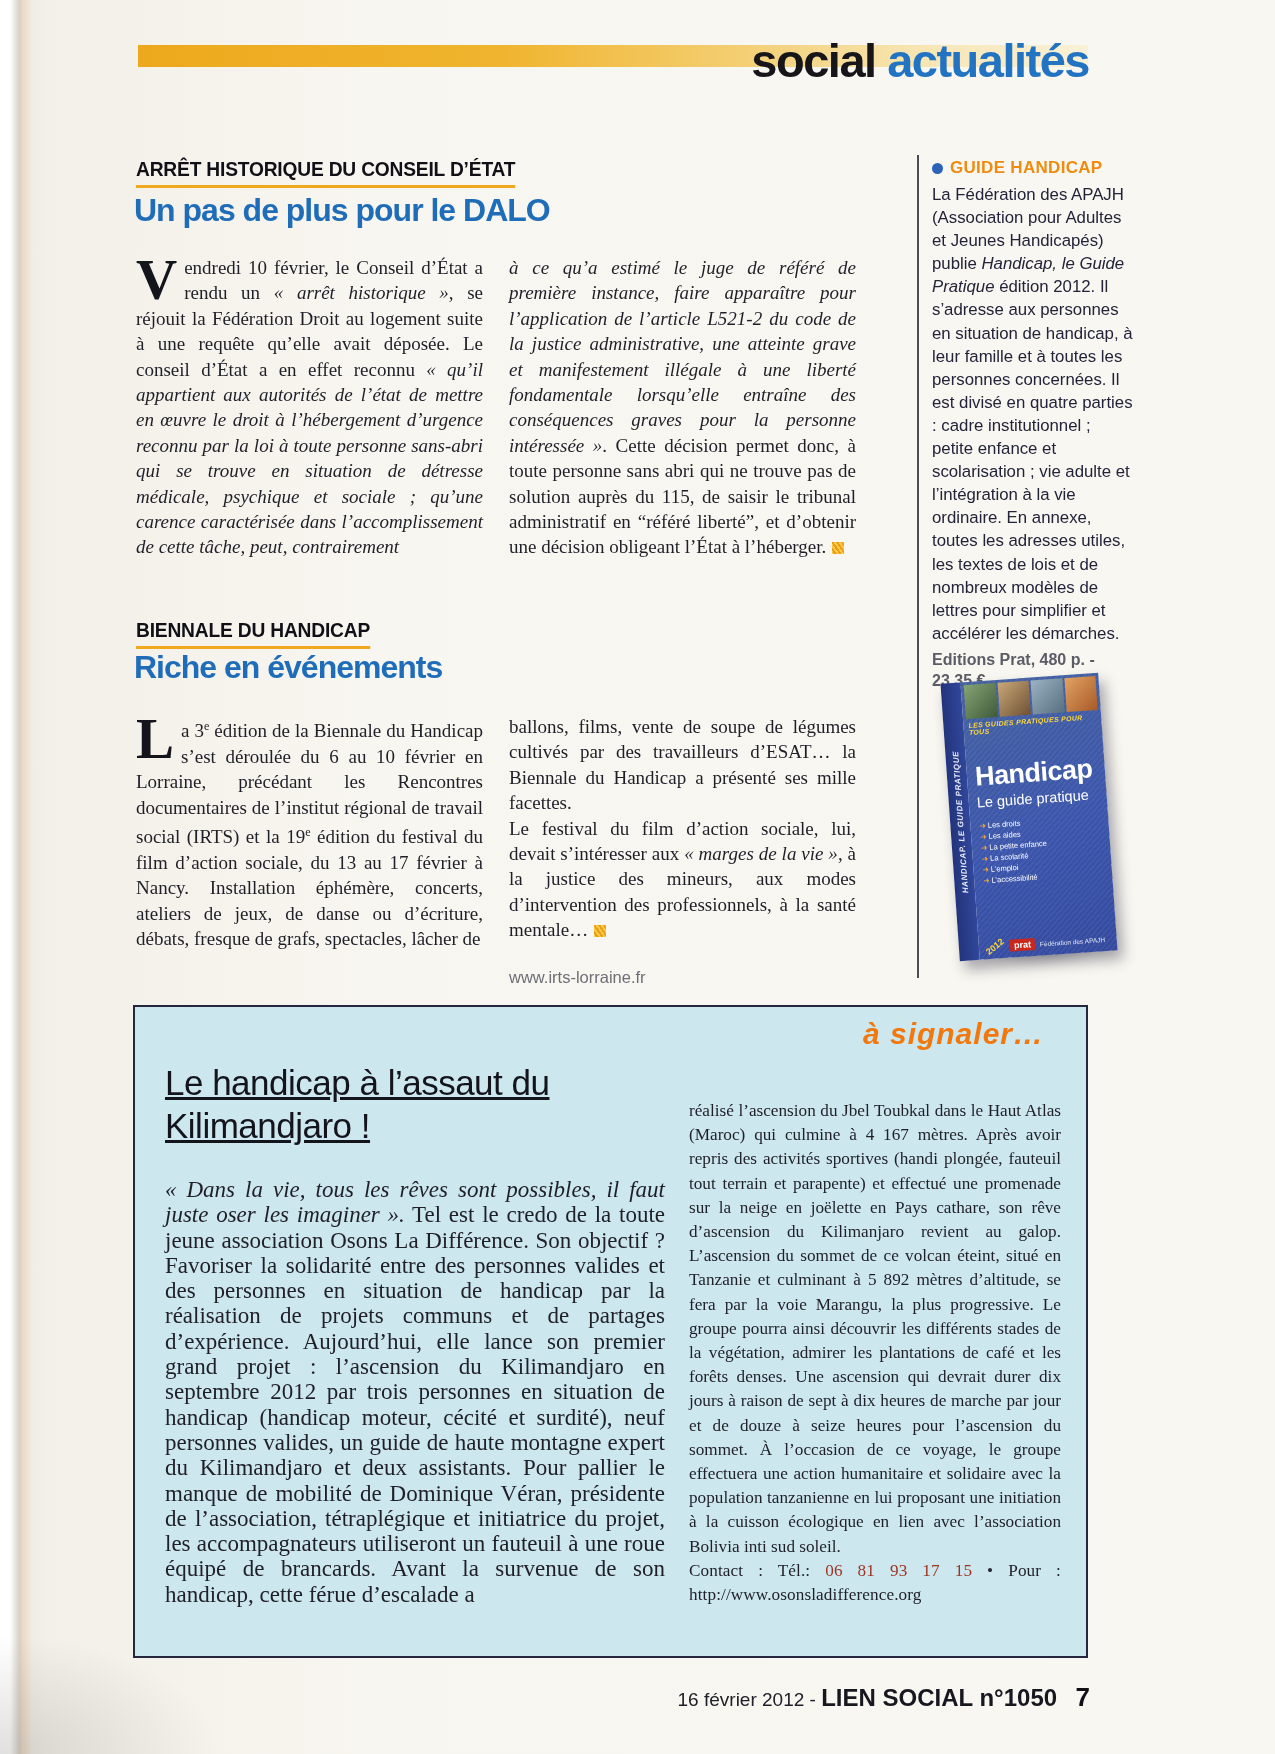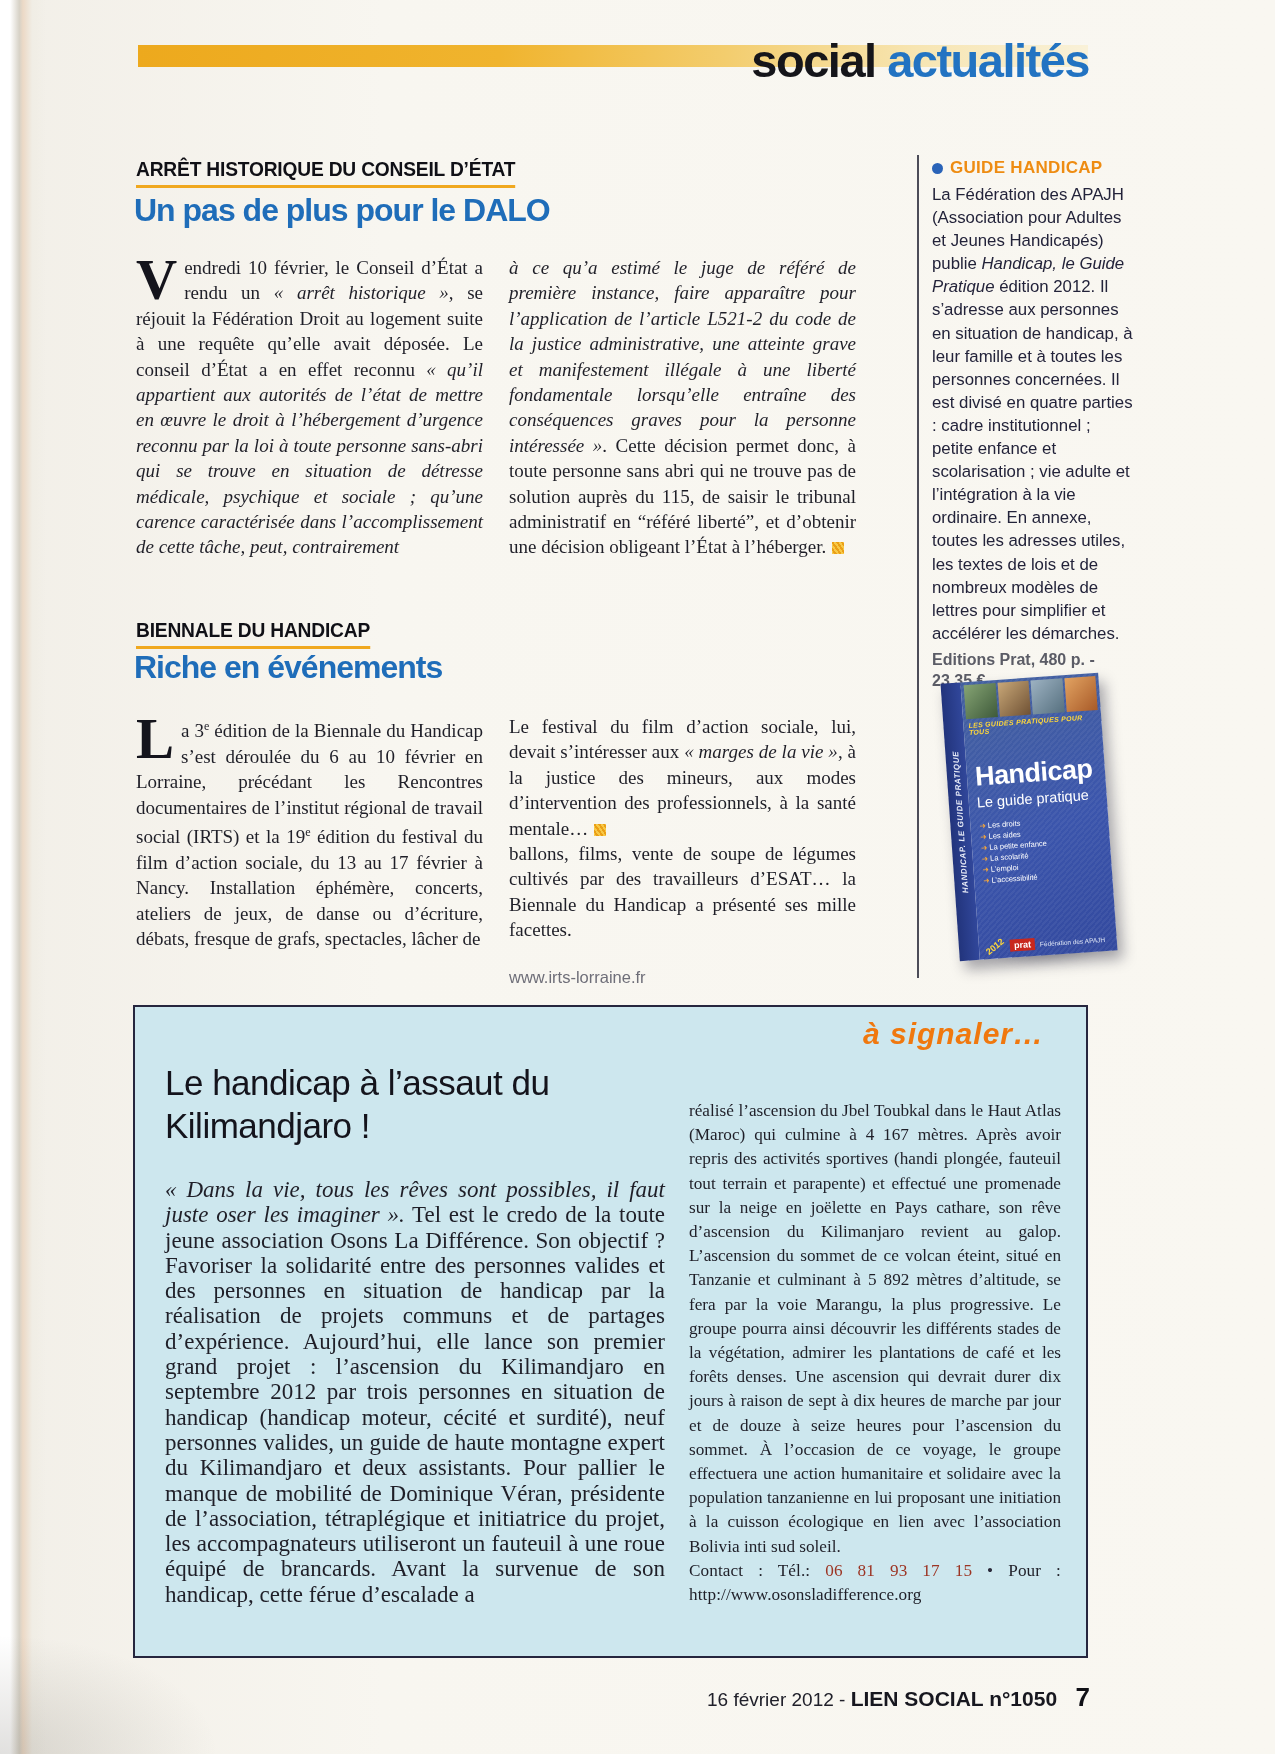--- a/index.html
+++ b/index.html
@@ -87,34 +87,34 @@
   .bk-year{color:#ffd83a;font-size:9px;font-weight:bold;transform:rotate(-35deg);}
   .bk-prat{background:#c8281e;color:#fff;font-size:9px;font-weight:bold;padding:1px 4px;}
   .bk-fed{color:#dfe6f5;font-size:6.5px;}
 
   
   .box{position:absolute;left:133px;top:1005px;width:955px;height:653px;
     background:#cde7ee;border:2px solid #26263e;box-sizing:border-box;}
   .box-flag{position:absolute;top:10px;right:42px;color:#f0780e;font-size:30px;
     font-style:italic;font-weight:bold;letter-spacing:1px;}
   .box-title{position:absolute;left:30px;top:54px;width:470px;margin:0;
-    font-size:35px;line-height:43px;font-weight:normal;color:#14141c;letter-spacing:-0.5px;}
+    font-size:35px;line-height:43px;font-weight:normal;color:#14141c;letter-spacing:-0.5px;text-decoration:underline;}
   .box-c1{position:absolute;left:30px;top:170px;width:500px;margin:0;
     font-family:"Liberation Serif",serif;font-size:23px;line-height:25.3px;text-align:justify;color:#1f1f28;}
   .box-c2{position:absolute;left:554px;top:92px;width:372px;}
   .box-c2 p{margin:0;font-family:"Liberation Serif",serif;font-size:17.2px;line-height:24.2px;
     text-align:justify;color:#1f1f28;}
   .contact{margin-top:7px;font-size:15px;color:#2a2a3a;letter-spacing:0.1px;}
   .c-phone{color:#9c3524;}
   .c-bullet{color:#2a2a3a;}
 
   
   .footer{position:absolute;top:1682px;left:600px;width:490px;text-align:right;white-space:nowrap;}
   .f-date{font-size:19px;color:#20202a;}
-  .f-mag{font-size:21px;font-weight:bold;color:#17171f;}
+  .f-mag{font-size:24px;font-weight:bold;color:#17171f;}
   .f-page{font-size:26px;font-weight:bold;color:#101016;margin-left:14px;}
 </style>
 </head>
 <body>
 
 <div class="page">
   <div class="edge-left"></div>
   <div class="corner-shadow"></div>
 
   <div class="topbar"></div>
@@ -171,22 +171,22 @@
         </div>
       </div>
     </div>
   </div>
 
   <div class="kicker k2">BIENNALE DU HANDICAP</div>
   <h1 class="art-title t2">Riche en événements</h1>
   <div class="cols cols2">
     <p class="col"><span class="dropcap">L</span><span><span>a 3</span><sup>e</sup><span> édition de la Biennale du Handicap s’est déroulée du 6 au 10 février en Lorraine, précédant les Rencontres documentaires de l’institut régional de travail social (IRTS) et la 19</span><sup>e</sup><span> édition du festival du film d’action sociale, du 13 au 17 février à Nancy. Installation éphémère, concerts, ateliers de jeux, de danse ou d’écriture, débats, fresque de grafs, spectacles, lâcher de</span></span></p>
     <div class="col">
+      <p><span>ballons, films, vente de soupe de légumes cultivés par des travailleurs d’ESAT… la Biennale du Handicap a présenté ses mille facettes.</span></p>
       <p><span><span>Le festival du film d’action sociale, lui, devait s’intéresser aux </span><em>« marges de la vie »</em><span>, à la justice des mineurs, aux modes d’intervention des professionnels, à la santé mentale…</span></span><span class="endmark"></span></p>
-      <p><span>ballons, films, vente de soupe de légumes cultivés par des travailleurs d’ESAT… la Biennale du Handicap a présenté ses mille facettes.</span></p>
       <div class="weblink">www.irts-lorraine.fr</div>
     </div>
   </div>
 
   <div class="box">
     <div class="box-flag">à signaler…</div>
     <h2 class="box-title">Le handicap à l’assaut du Kilimandjaro !</h2>
     <p class="box-c1"><em>« Dans la vie, tous les rêves sont possibles, il faut juste oser les imaginer ».</em><span> Tel est le credo de la toute jeune association Osons La Différence. Son objectif ? Favoriser la solidarité entre des personnes valides et des personnes en situation de handicap par la réalisation de projets communs et de partages d’expérience. Aujourd’hui, elle lance son premier grand projet : l’ascension du Kilimandjaro en septembre 2012 par trois personnes en situation de handicap (handicap moteur, cécité et surdité), neuf personnes valides, un guide de haute montagne expert du Kilimandjaro et deux assistants. Pour pallier le manque de mobilité de Dominique Véran, présidente de l’association, tétraplégique et initiatrice du projet, les accompagnateurs utiliseront un fauteuil à une roue équipé de brancards. Avant la survenue de son handicap, cette férue d’escalade a</span></p>
     <div class="box-c2">
       <p>réalisé l’ascension du Jbel Toubkal dans le Haut Atlas (Maroc) qui culmine à 4 167 mètres. Après avoir repris des activités sportives (handi plongée, fauteuil tout terrain et parapente) et effectué une promenade sur la neige en joëlette en Pays cathare, son rêve d’ascension du Kilimanjaro revient au galop. L’ascension du sommet de ce volcan éteint, situé en Tanzanie et culminant à 5 892 mètres d’altitude, se fera par la voie Marangu, la plus progressive. Le groupe pourra ainsi découvrir les différents stades de la végétation, admirer les plantations de café et les forêts denses. Une ascension qui devrait durer dix jours à raison de sept à dix heures de marche par jour et de douze à seize heures pour l’ascension du sommet. À l’occasion de ce voyage, le groupe effectuera une action humanitaire et solidaire avec la population tanzanienne en lui proposant une initiation à la cuisson écologique en lien avec l’association Bolivia inti sud soleil.</p>

